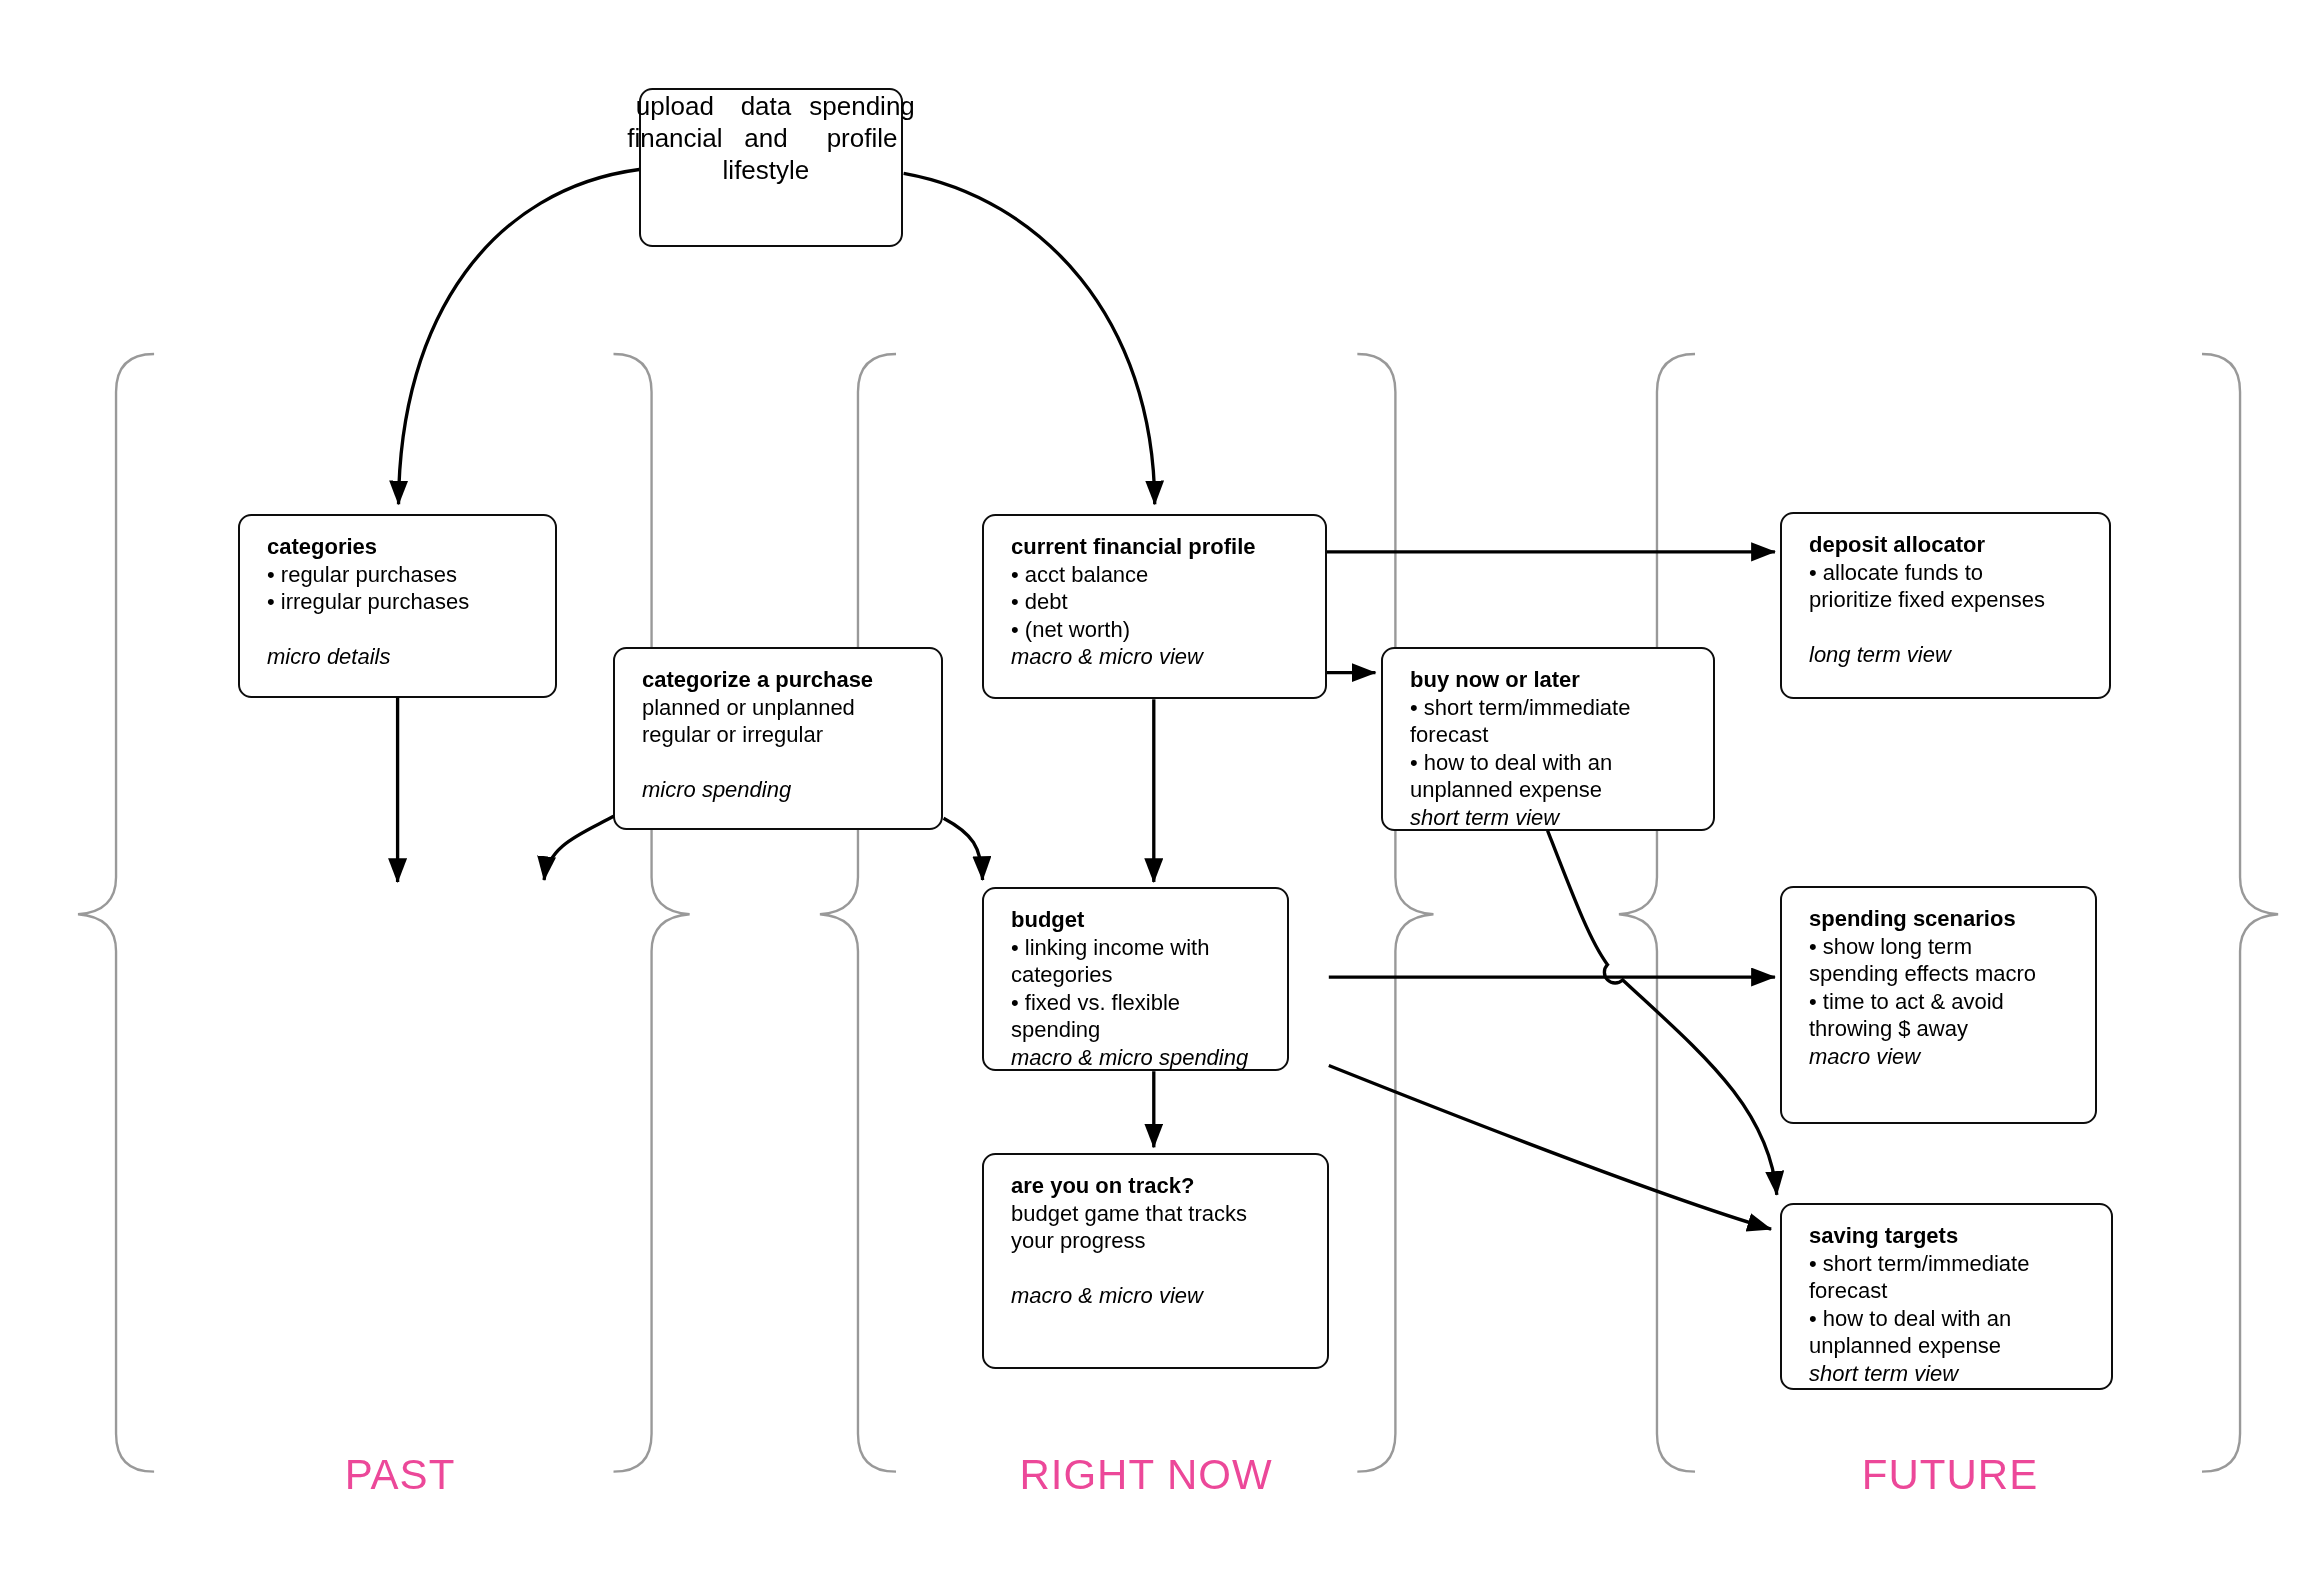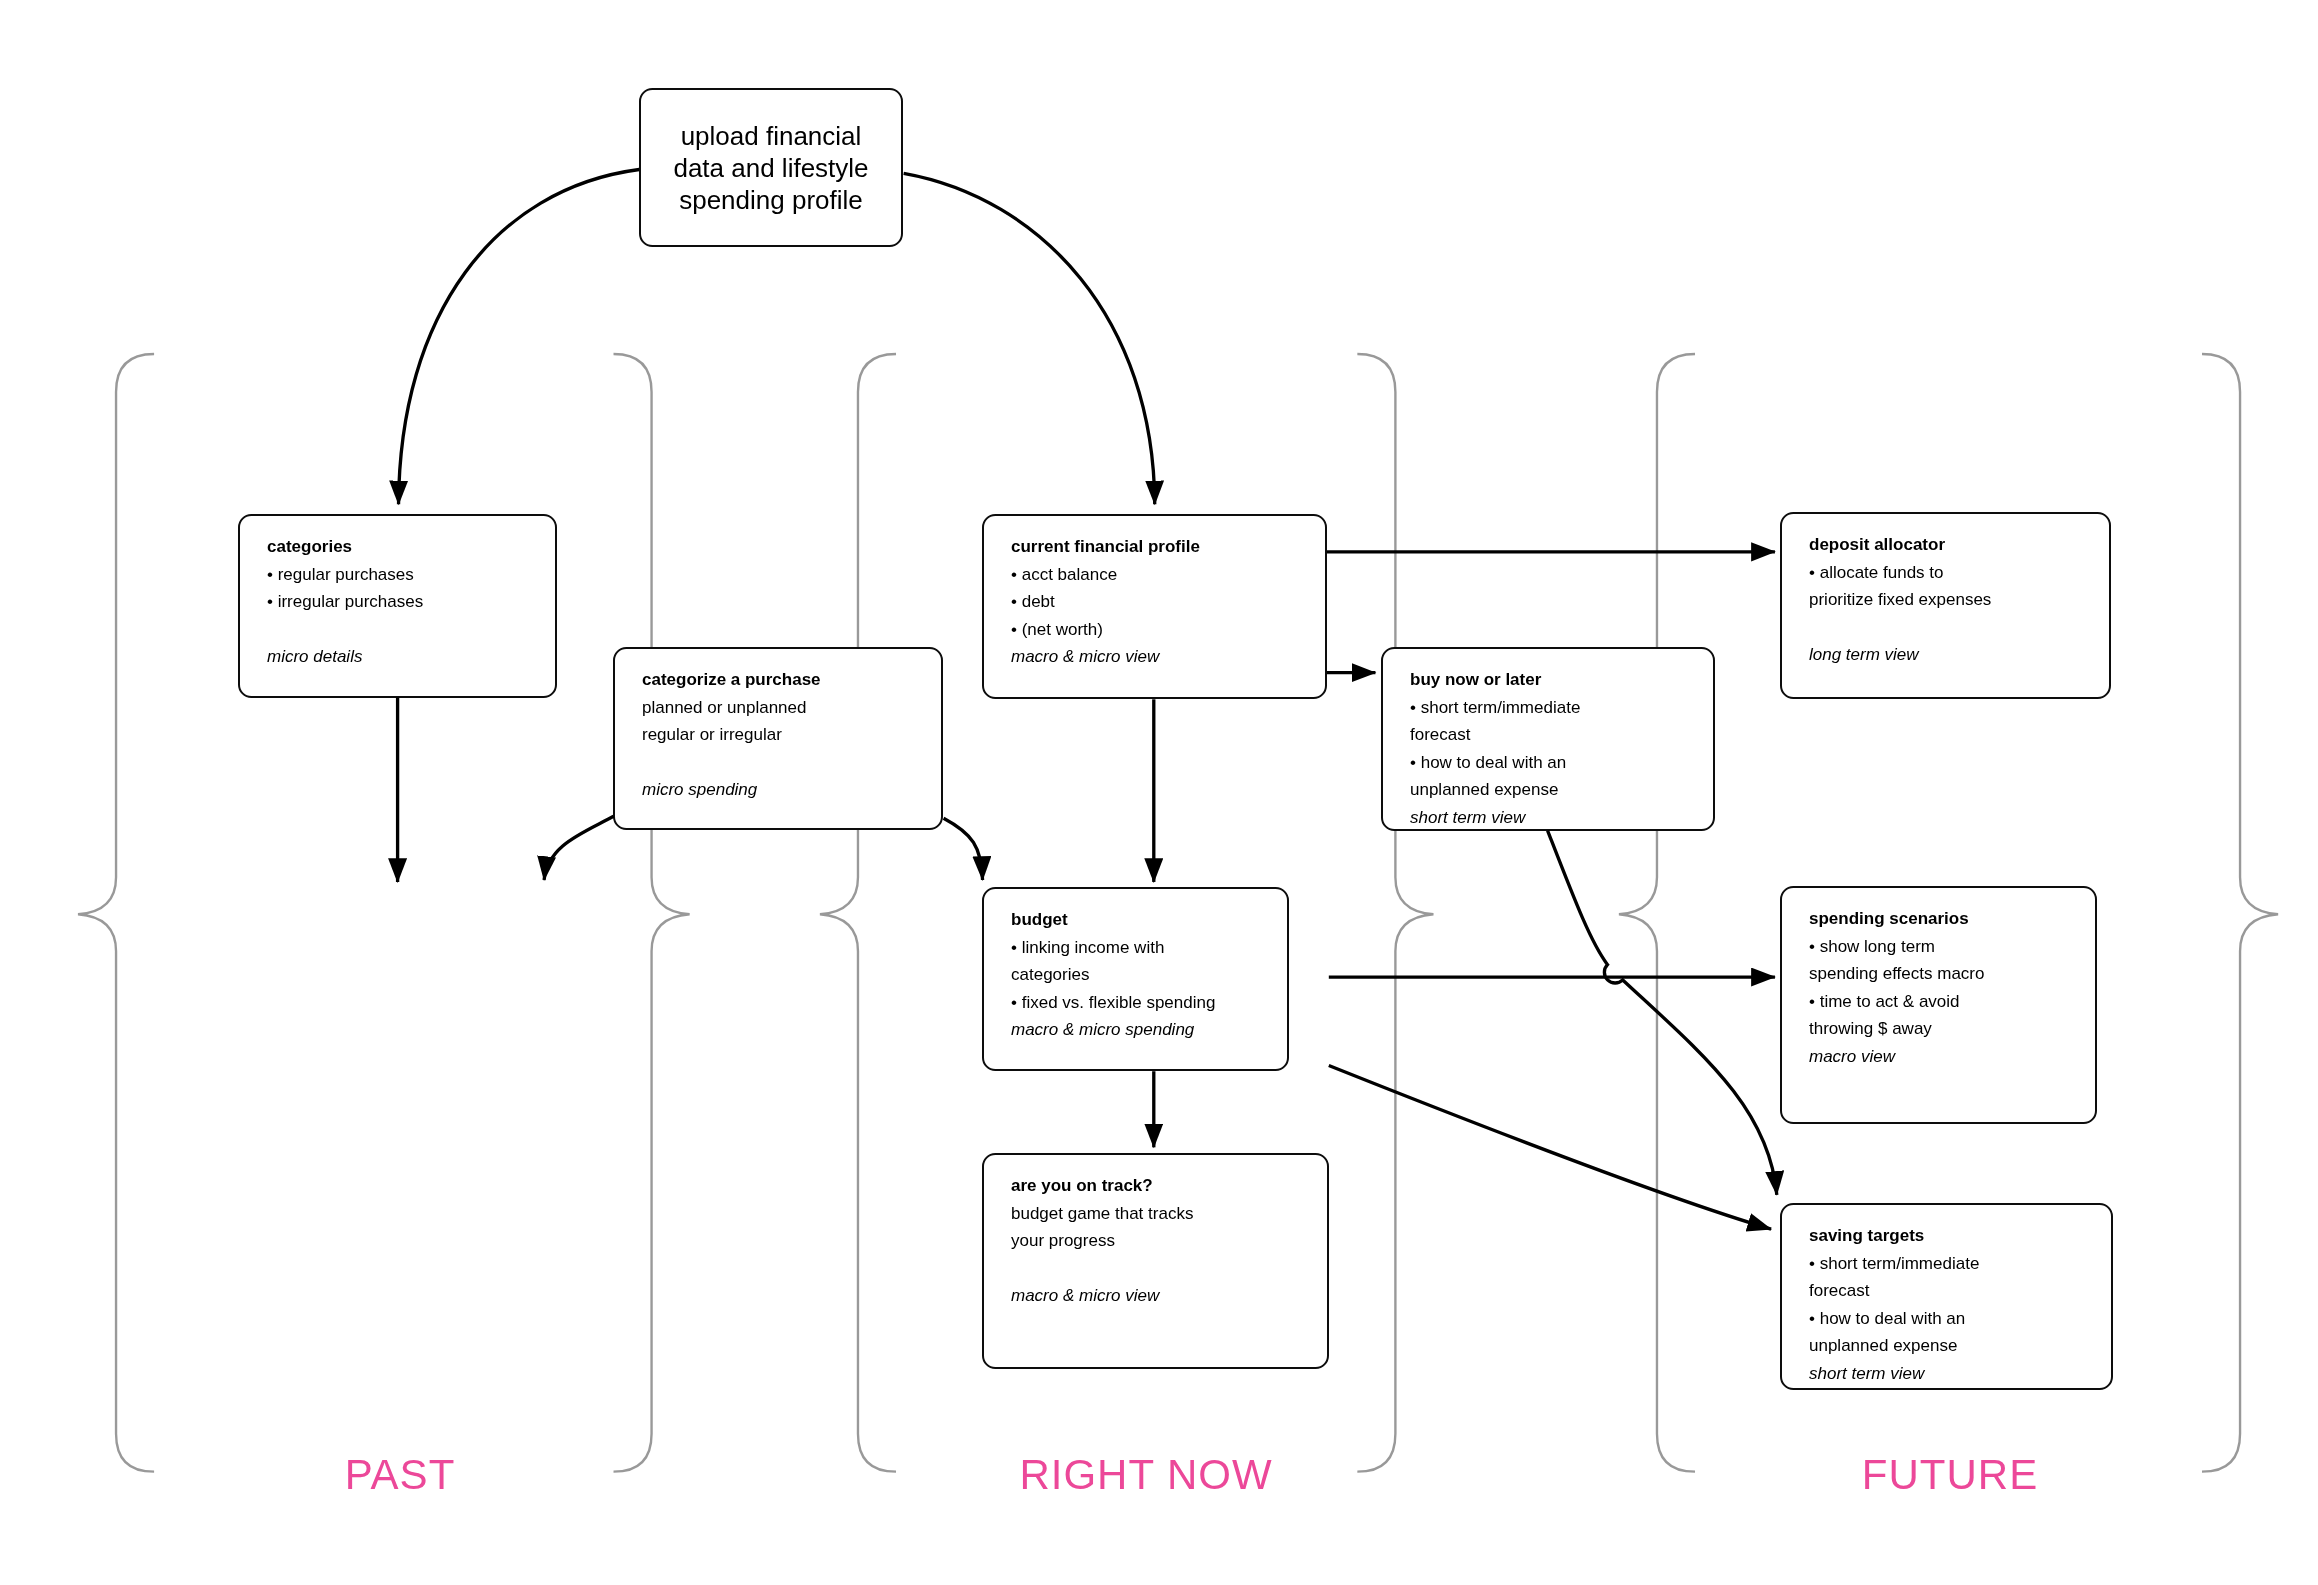--- a/index.html
+++ b/index.html
@@ -11,31 +11,31 @@
     overflow:hidden;
   }
   svg.layer{position:absolute;left:0;top:0;width:2319px;height:1586px;}
   .box{
     position:absolute;
     background:#ffffff;
     border:2.9px solid #0d0d0d;
     border-radius:13.3px;
     box-sizing:border-box;
     padding:17px 19px 0 27px;
-    font-size:17px;
+    font-size:22px;
     line-height:27.6px;
     color:#000000;
     z-index:2;
   }
   .box .t{font-weight:bold;}
   .line{min-height:27.6px;}
   .line.it{font-style:italic;}
   .line.gap{height:27.6px;}
   .box.center-box{
-    display:flex;flex-direction:column;justify-content:center;
+    display:flex;flex-direction:row;justify-content:center;
     text-align:center;padding:0 9.5px;
     font-size:26px;line-height:32px;
   }
   .section-label{
     position:absolute;
     transform:translateX(-50%);
     color:#ec4899;
     font-size:42px;
     letter-spacing:1px;
     z-index:1;

